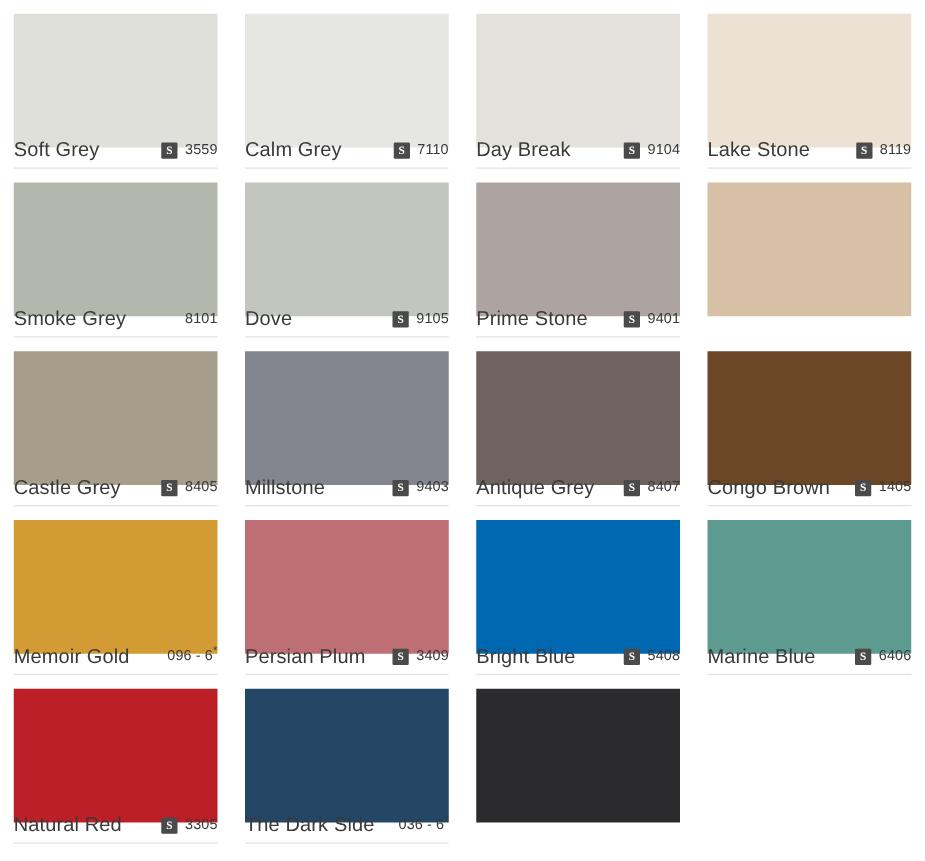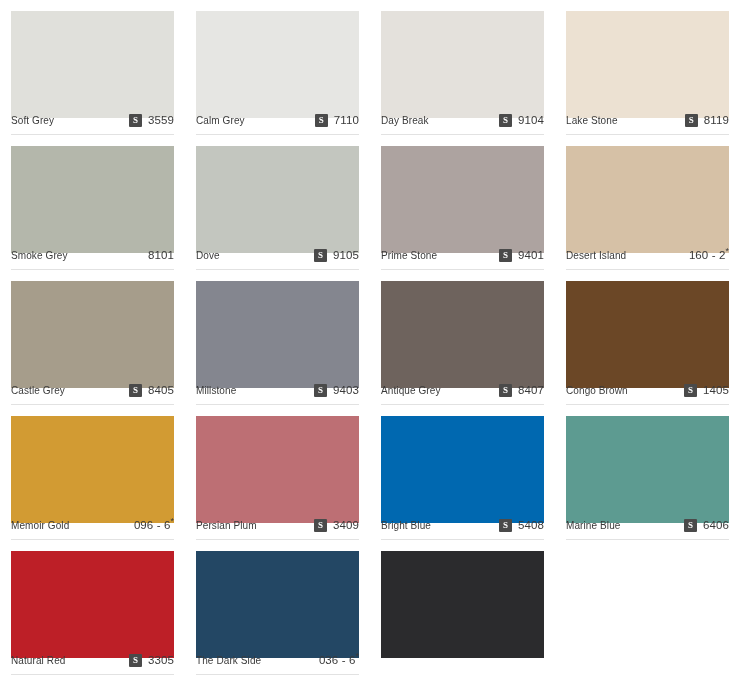--- a/index.html
+++ b/index.html
@@ -45,21 +45,21 @@
     bottom: 0;
     height: 28px;
     display: flex;
     align-items: center;
     justify-content: space-between;
     border-bottom: 1px solid #e2e2e2;
     box-sizing: border-box;
   }
 
   .swatch-name {
-    font-size: 10px;
+    font-size: 16px;
     color: #3a3a3a;
     line-height: 1;
     letter-spacing: 0.1px;
     white-space: nowrap;
   }
 
   .swatch-code-wrap {
     display: flex;
     align-items: center;
     gap: 6px;
@@ -163,26 +163,20 @@
       <div class="swatch-meta">
         <span class="swatch-name">Prime Stone</span>
         <span class="swatch-code-wrap">
           <span class="s-badge">S</span>
           <span class="swatch-code">9401</span>
         </span>
       </div>
     </div>
     <div class="swatch-card">
       <div class="swatch-chip" style="background: rgb(214, 193, 166);"></div>
-      <div class="swatch-meta">
-        <span class="swatch-name">Desert Island</span>
-        <span class="swatch-code-wrap">
-          <span class="swatch-code"><span>160 - 2</span><span class="star">*</span></span>
-        </span>
-      </div>
     </div>
     <div class="swatch-card">
       <div class="swatch-chip" style="background: rgb(166, 157, 139);"></div>
       <div class="swatch-meta">
         <span class="swatch-name">Castle Grey</span>
         <span class="swatch-code-wrap">
           <span class="s-badge">S</span>
           <span class="swatch-code">8405</span>
         </span>
       </div>

